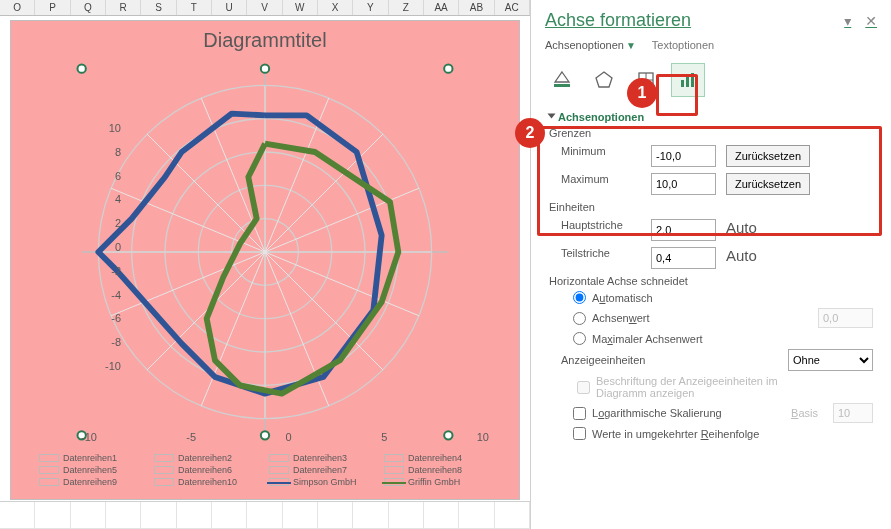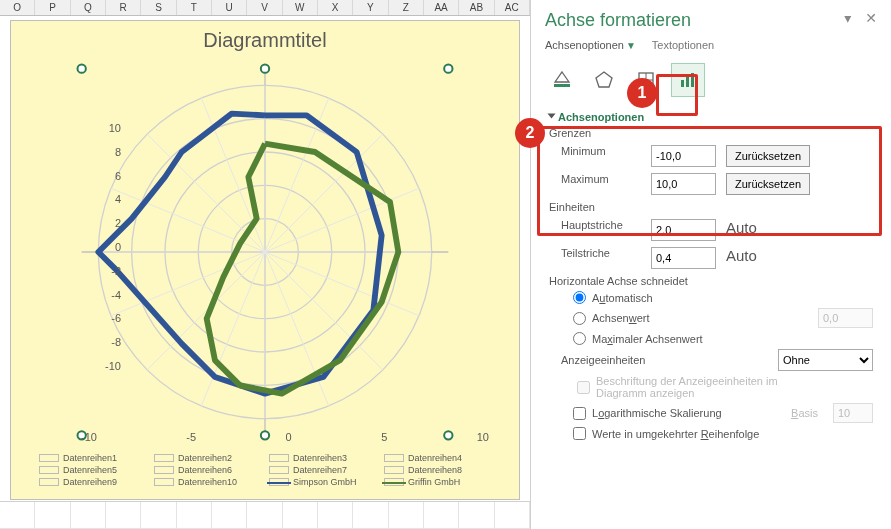--- a/index.html
+++ b/index.html
@@ -3,55 +3,55 @@
 <meta charset="utf-8">
 <style>
   * { box-sizing: border-box; font-family: "Segoe UI", Arial, sans-serif; }
   html, body { margin:0; padding:0; background:#fff; }
   .wrap { width:891px; height:529px; display:flex; position:relative; overflow:hidden; }
   .left { width:530px; height:529px; position:relative; }
   .right { flex:1; height:529px; border-left:1px solid #d0d0d0; background:#fff; padding:0; position:relative;}
   
   .colheads { position:absolute; top:0; left:0; width:530px; height:16px; display:flex; background:#f0f0f0; font-size:10px; color:#444; border-bottom:1px solid #bfbfbf;}
   .colheads div { flex:1; text-align:center; border-right:1px solid #d8d8d8; line-height:16px;}
-  .chartbox { position:absolute; top:20px; left:10px; width:510px; height:480px; background:#fef9c3; border:1px solid #bfbfbf; }
+  .chartbox { position:absolute; top:20px; left:10px; width:510px; height:480px; background:#fca5a5; border:1px solid #bfbfbf; }
   .chart-title { text-align:center; font-size:20px; color:#595959; margin-top:8px; font-weight:400;}
   .chart-canvas { width:100%; height:400px; position:relative; }
   .legend { display:flex; flex-wrap:wrap; font-size:9px; color:#595959; padding:0 20px 10px 20px; justify-content:center; gap:0;}
   .legend .item { display:flex; align-items:center; width:115px; padding:1px 4px;}
   .legend .sw { display:inline-block; width:20px; height:8px; margin-right:4px; border:1px solid #bbb; position:relative;}
   .legend .sw.line::after{content:"";position:absolute;left:-3px;right:-3px;top:3px;height:2px;background:var(--c);}
   .bottomgrid {position:absolute; left:0; right:0; bottom:0; height:28px; display:flex; border-top:1px solid #d0d0d0;}
   .bottomgrid div{flex:1;border-right:1px solid #e4e4e4;border-bottom:1px solid #e4e4e4;}
   
   .hlabels{position:absolute;bottom:56px;left:70px;right:30px;display:flex;justify-content:space-between;font-size:11px;color:#595959;}
   .vlabels{position:absolute;top:70px;bottom:80px;left:80px;width:30px;display:flex;flex-direction:column;justify-content:space-between;font-size:11px;color:#595959;text-align:right;}
   
   .pane-header { padding:10px 14px 2px 14px; }
-  .pane-title { font-size:18px; color:#3a8a60; font-weight:400; display:flex; justify-content:space-between; }
+  .pane-title { font-size:18px; color:#3a8a60; font-weight:400; display:flex; justify-content:space-between; align-items:center;text-decoration:underline;}
   .tabs { display:flex; gap:16px; margin-top:6px; font-size:11px;}
   .tabs .tab { color:#777; padding:2px 0; cursor:pointer;}
   .tabs .tab.active { font-weight:normal; color:#555;}
   .tabs .caret{color:#3a8a60;font-size:10px;margin-left:2px;}
   .iconrow { display:flex; gap:8px; margin:10px 0 6px 0; align-items:center;}
   .iconbtn { width:34px; height:34px; border:1px solid transparent; display:flex; align-items:center; justify-content:center; cursor:pointer; position:relative;}
   .iconbtn.sel { border:1px solid #9fd3b3; background:#e8f4ec;}
   .section { padding:6px 18px 6px 18px; font-size:11px; color:#555;}
   .sec-title { font-weight:bold; color:#2a7a52; font-size:11px; margin-bottom:4px;}
   .sec-title .tri{display:inline-block;width:0;height:0;border-top:4px solid transparent;border-bottom:4px solid transparent;border-left:5px solid #555;transform:rotate(90deg);margin-right:4px;vertical-align:1px;}
   .sub-title { color:#555; margin:4px 0 2px 0;}
   .row { display:flex; align-items:flex-start; margin:6px 0 6px 12px; gap:10px; }
   .row .lbl{ flex:0 0 80px;}
   .row input[type=text]{ width:65px; height:22px; border:1px solid #aaa; font-size:11px; padding:0 4px;}
   .row .btn{ height:22px; border:1px solid #999; background:#f3f3f3; font-size:11px; padding:0 8px; cursor:pointer;}
   .row .auto{font-size:15px;color:#555;}
   .radio,.check { display:flex; align-items:center; margin:4px 0 4px 24px; gap:6px;}
   .radio input,.check input{margin:0;}
   .select{display:flex;align-items:center;margin:4px 0 4px 12px;gap:10px;}
-  .select select{width:95px;height:22px;border:1px solid #aaa;font-size:11px;background:#fff;}
+  .select select{width:85px;height:22px;border:1px solid #aaa;font-size:11px;background:#fff;}
   .disabled{color:#bbb;}
   .redbox{position:absolute;border:3px solid #d93025;border-radius:2px;pointer-events:none;}
   .badge{position:absolute;width:30px;height:30px;border-radius:50%;background:#d93025;color:#fff;display:flex;align-items:center;justify-content:center;font-weight:bold;font-size:16px;pointer-events:none;z-index:5;}
   .closep{display:flex;gap:14px;color:#888;font-size:14px;}
   .dropdown-arrow,.close-x{cursor:pointer;}
   .u{text-decoration:underline;}
 </style>
 </head>
 <body>
 

